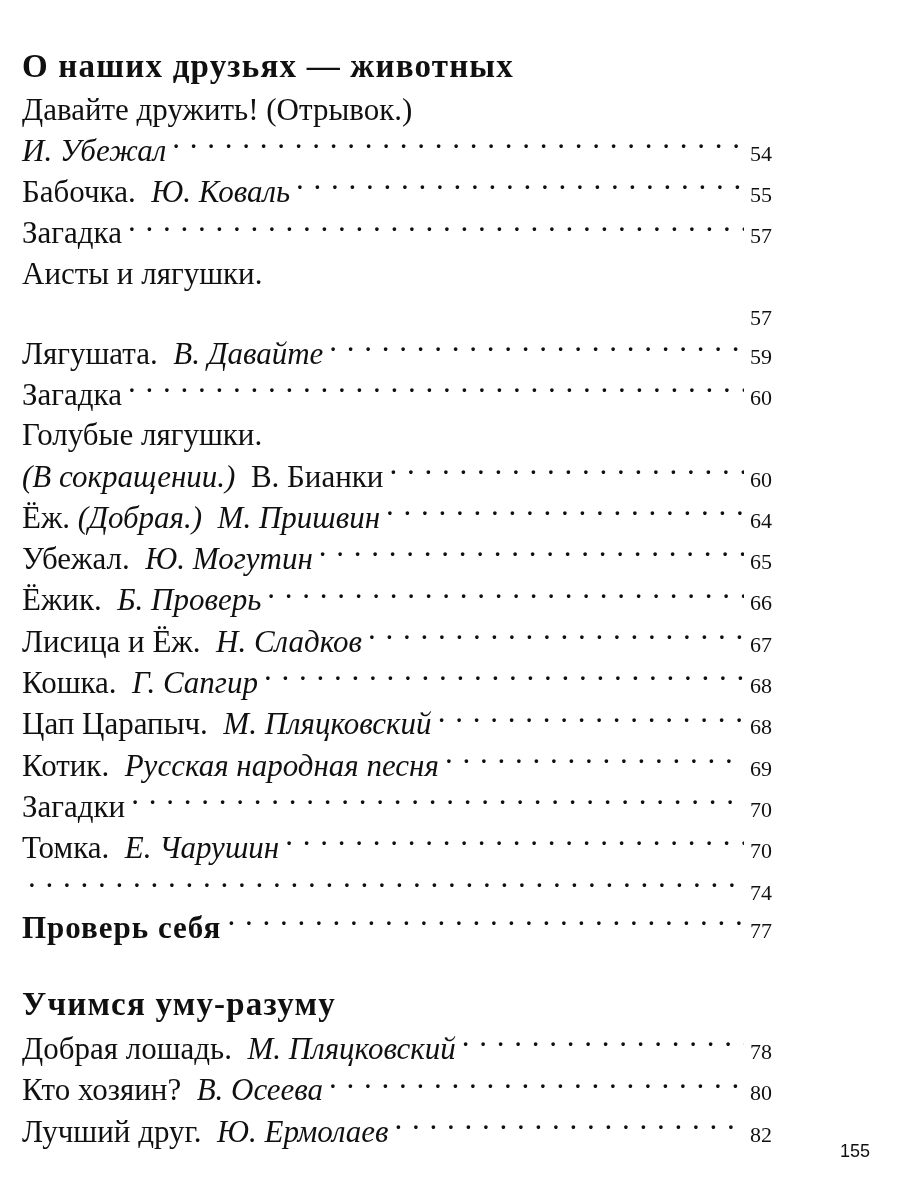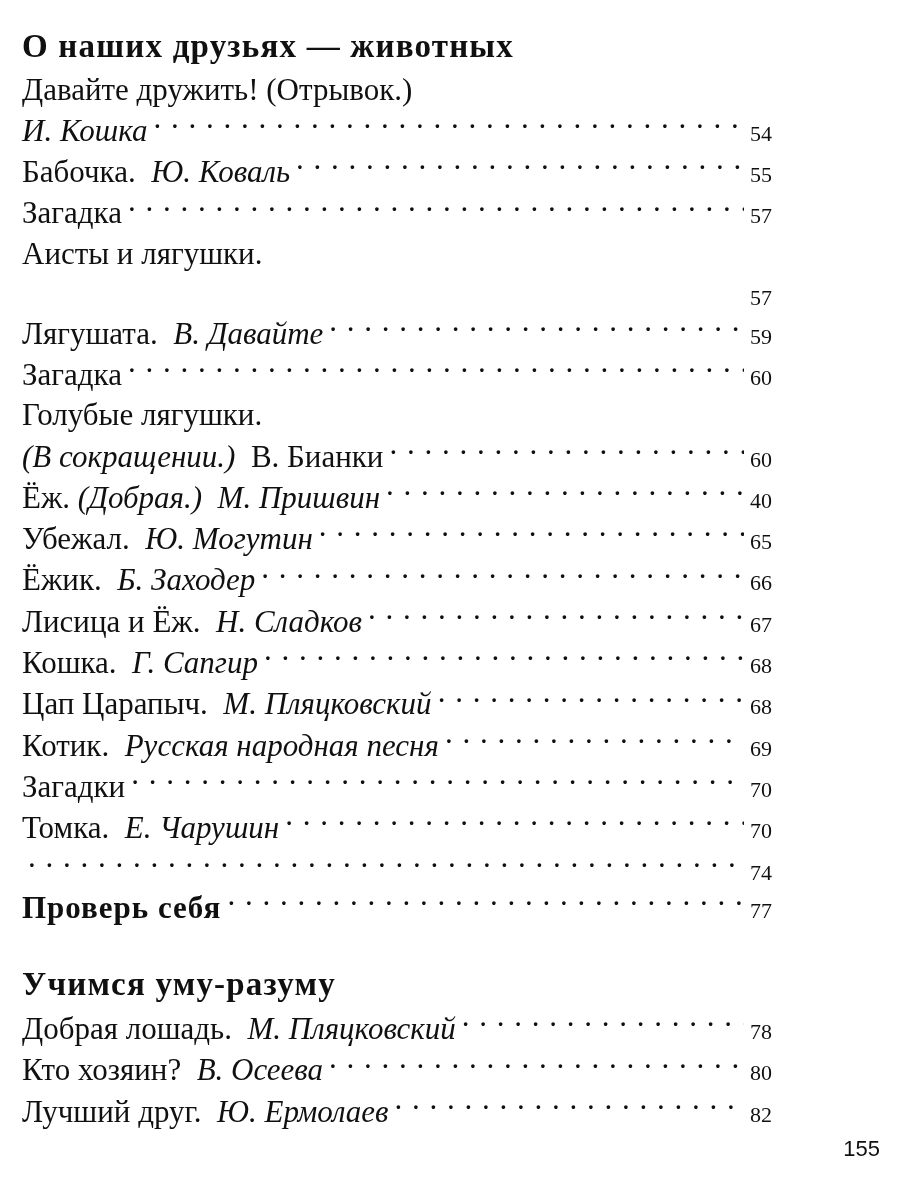--- a/index.html
+++ b/index.html
@@ -17,20 +17,21 @@
   }
   .page {
     box-sizing: border-box;
     width: 900px;
     height: 1200px;
     padding: 26px 92px 0 22px;
     position: relative;
   }
   .toc {
     width: 100%;
+    margin-top: 20px;
   }
   
   .section-head {
     font-weight: bold;
     font-size: 33px;
     letter-spacing: 1.2px;
     line-height: 1.26;
     margin: 0 0 2px 0;
     white-space: pre;
   }
@@ -85,36 +86,36 @@
     content: "";
   }
   .entry .page-num {
     flex: 0 0 auto;
     width: 58px;
     text-align: left;
     font-size: 22px;
   }
   .folio {
     position: absolute;
-    right: 20px;
+    right: 30px;
     bottom: 38px;
-    font-size: 22px;
+    font-size: 18px;
     font-family: "Liberation Sans", sans-serif;
     color: #101010;
   }
 </style>
 </head>
 <body>
 
 <div class="page">
   <div class="toc" id="toc-root">
       <div class="section-head">О наших друзьях — животных</div>
       <div class="plain-line">Давайте дружить! (Отрывок.)</div>
       <div class="entry">
-        <span class="title"><span class="ital">И. Кошка</span></span>
+        <span class="title"><span class="ital">И. Убежал</span></span>
         <span class="leader"></span>
         <span class="page-num">54</span>
       </div>
       <div class="entry">
         <span class="title">Бабочка.  <span class="ital">Ю. Коваль</span></span>
         <span class="leader"></span>
         <span class="page-num">55</span>
       </div>
       <div class="entry">
         <span class="title">Загадка</span>
@@ -138,29 +139,29 @@
       </div>
       <div class="plain-line">Голубые лягушки.</div>
       <div class="entry">
         <span class="title"><span class="ital">(В сокращении.)</span>  В. Бианки</span>
         <span class="leader"></span>
         <span class="page-num">60</span>
       </div>
       <div class="entry">
         <span class="title">Ёж. <span class="ital">(Добрая.)</span>  <span class="ital">М. Пришвин</span></span>
         <span class="leader"></span>
-        <span class="page-num">40</span>
+        <span class="page-num">64</span>
       </div>
       <div class="entry">
         <span class="title">Убежал.  <span class="ital">Ю. Могутин</span></span>
         <span class="leader"></span>
         <span class="page-num">65</span>
       </div>
       <div class="entry">
-        <span class="title">Ёжик.  <span class="ital">Б. Заходер</span></span>
+        <span class="title">Ёжик.  <span class="ital">Б. Проверь</span></span>
         <span class="leader"></span>
         <span class="page-num">66</span>
       </div>
       <div class="entry">
         <span class="title">Лисица и Ёж.  <span class="ital">Н. Сладков</span></span>
         <span class="leader"></span>
         <span class="page-num">67</span>
       </div>
       <div class="entry">
         <span class="title">Кошка.  <span class="ital">Г. Сапгир</span></span>

